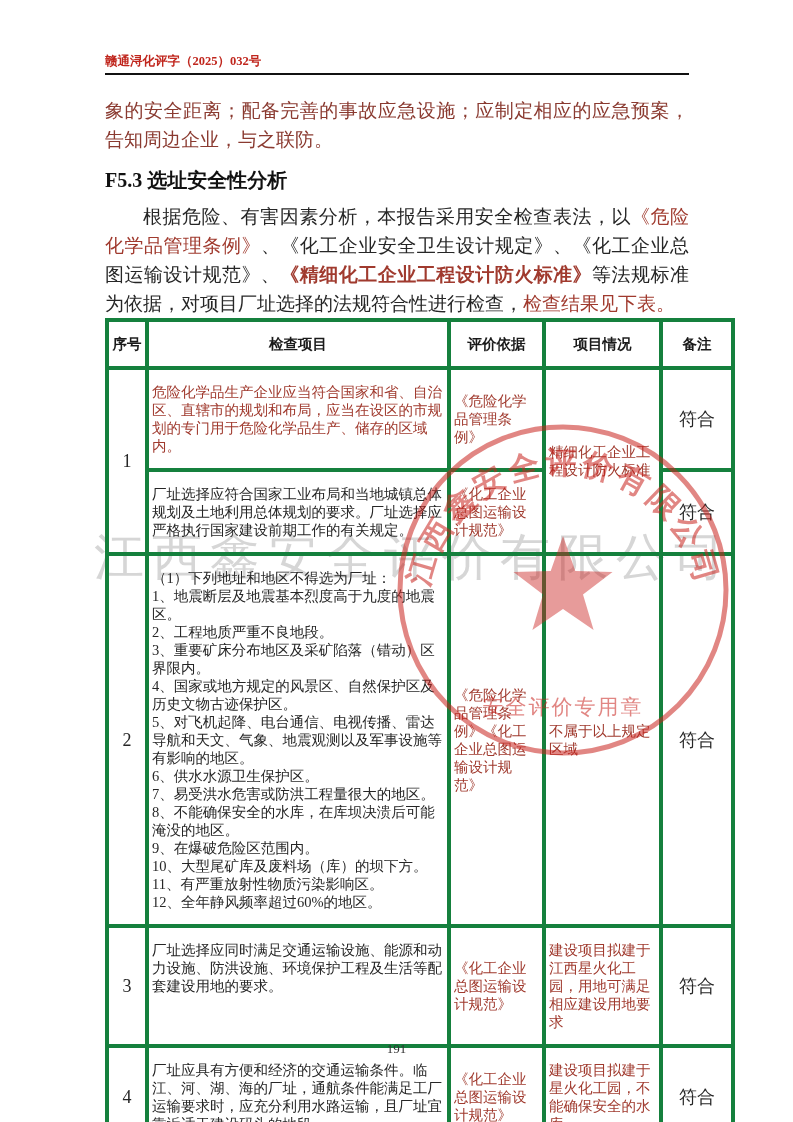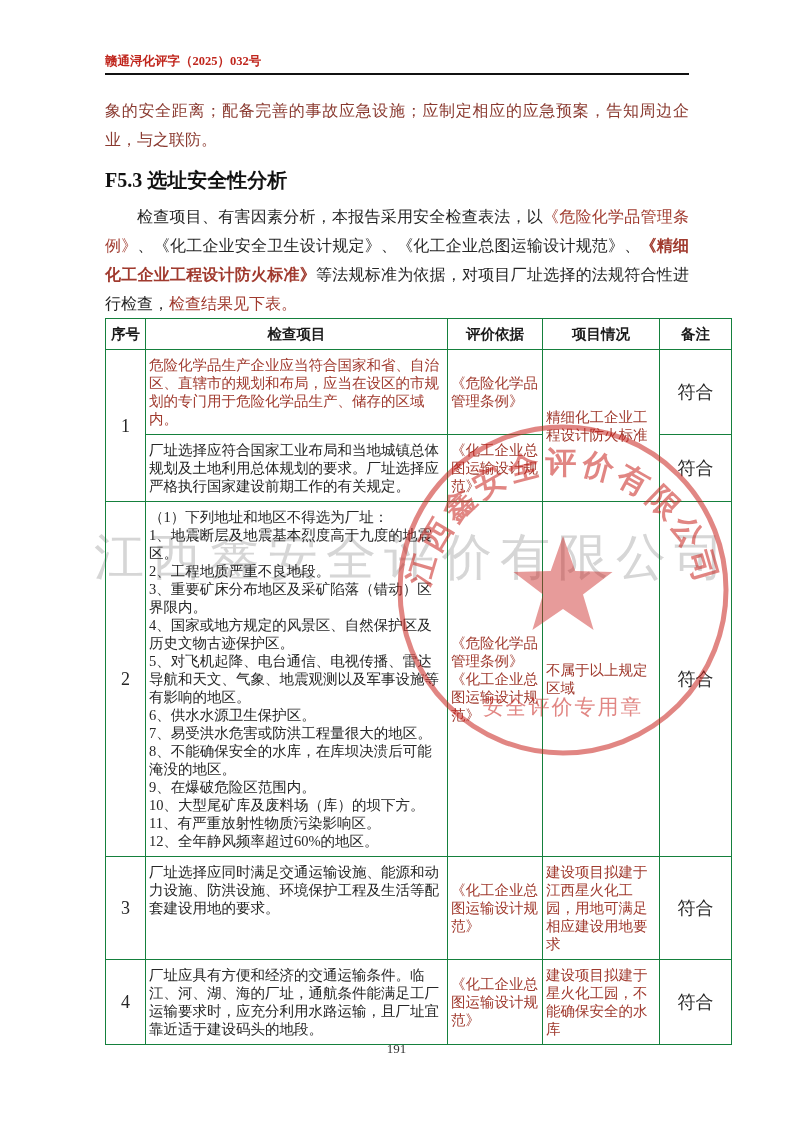--- a/index.html
+++ b/index.html
@@ -14,35 +14,35 @@
     position:absolute; top:53px; left:105px; width:584px; z-index:1;
     display:flex; justify-content:space-between; align-items:flex-end;
     font-size:12.5px; font-weight:bold; color:#c0261d; white-space:nowrap;
   }
   .header-rule {
     position:absolute; top:73px; left:105px; width:584px; z-index:1;
     border-top:2px solid #111;
   }
   
   .content { position:absolute; top:96px; left:105px; width:626px; z-index:1; }
-  .para { width:584px; font-size:16px; line-height:29px; text-align:justify; }
+  .para { width:584px; font-size:19px; line-height:29px; text-align:justify; }
   .para-cont { color:#8a3a30; }
   .section-heading { width:584px; font-size:20px; font-weight:bold; color:#111; margin:13px 0 8px 0; }
   .list-heading { width:584px; font-size:19px; line-height:29px; padding-left:38px; color:#222; }
   .intro { text-indent:2em; margin-top:2px; }
   .red  { color:#a03a2e; }
   .bold { font-weight:bold; }
   .table-title {
     width:626px; text-align:center; font-size:19px; font-weight:bold;
     color:#111; margin:12px 0 5px 0;
   }
   
   table.check-table { width:626px; border-collapse:collapse; table-layout:fixed; }
   .check-table th, .check-table td {
-    border:1px solid #15803d; padding:6px 3px;
+    border:4px solid #15803d; padding:13px 3px;
     font-size:14.5px; line-height:18px; word-break:break-all;
   }
   .check-table th { font-weight:bold; text-align:center; height:21px; color:#1a1a1a; }
   col.c-no{width:40px} col.c-item{width:302px} col.c-basis{width:95px} col.c-sit{width:117px} col.c-remark{width:72px}
   td.no, td.remark { text-align:center; vertical-align:middle; font-size:18px; }
   td.item { text-align:left; vertical-align:top; }
   td.item.multiline { white-space:pre-line; }
   td.basis { text-align:left; vertical-align:middle; color:#a03a2e; }
   td.sit { text-align:left; vertical-align:middle; color:#a03a2e; }
   
@@ -73,21 +73,21 @@
   <div class="header-rule"></div>
 
   <div class="content">
 
     <p class="para para-cont">象的安全距离；配备完善的事故应急设施；应制定相应的应急预案，告知周边企业，与之联防。</p>
 
     <h2 class="section-heading">F5.3 选址安全性分析</h2>
 
 
     <p class="para intro">
-      <span>检查项目、有害因素分析，本报告采用安全检查表法，以</span><span class="red">《危险化学品管理条例》</span><span>、《化工企业安全卫生设计规定》、《化工企业总图运输设计规范》、</span><span class="red bold">《精细化工企业工程设计防火标准》</span><span>等法规标准为依据，对项目厂址选择的法规符合性进行检查，</span><span class="red">检查结果见下表。</span>
+      <span>根据危险、有害因素分析，本报告采用安全检查表法，以</span><span class="red">《危险化学品管理条例》</span><span>、《化工企业安全卫生设计规定》、《化工企业总图运输设计规范》、</span><span class="red bold">《精细化工企业工程设计防火标准》</span><span>等法规标准为依据，对项目厂址选择的法规符合性进行检查，</span><span class="red">检查结果见下表。</span>
     </p>
 
 
     <table class="check-table">
       <colgroup>
         <col class="c-no">
           <col class="c-item">
           <col class="c-basis">
           <col class="c-sit">
           <col class="c-remark">

